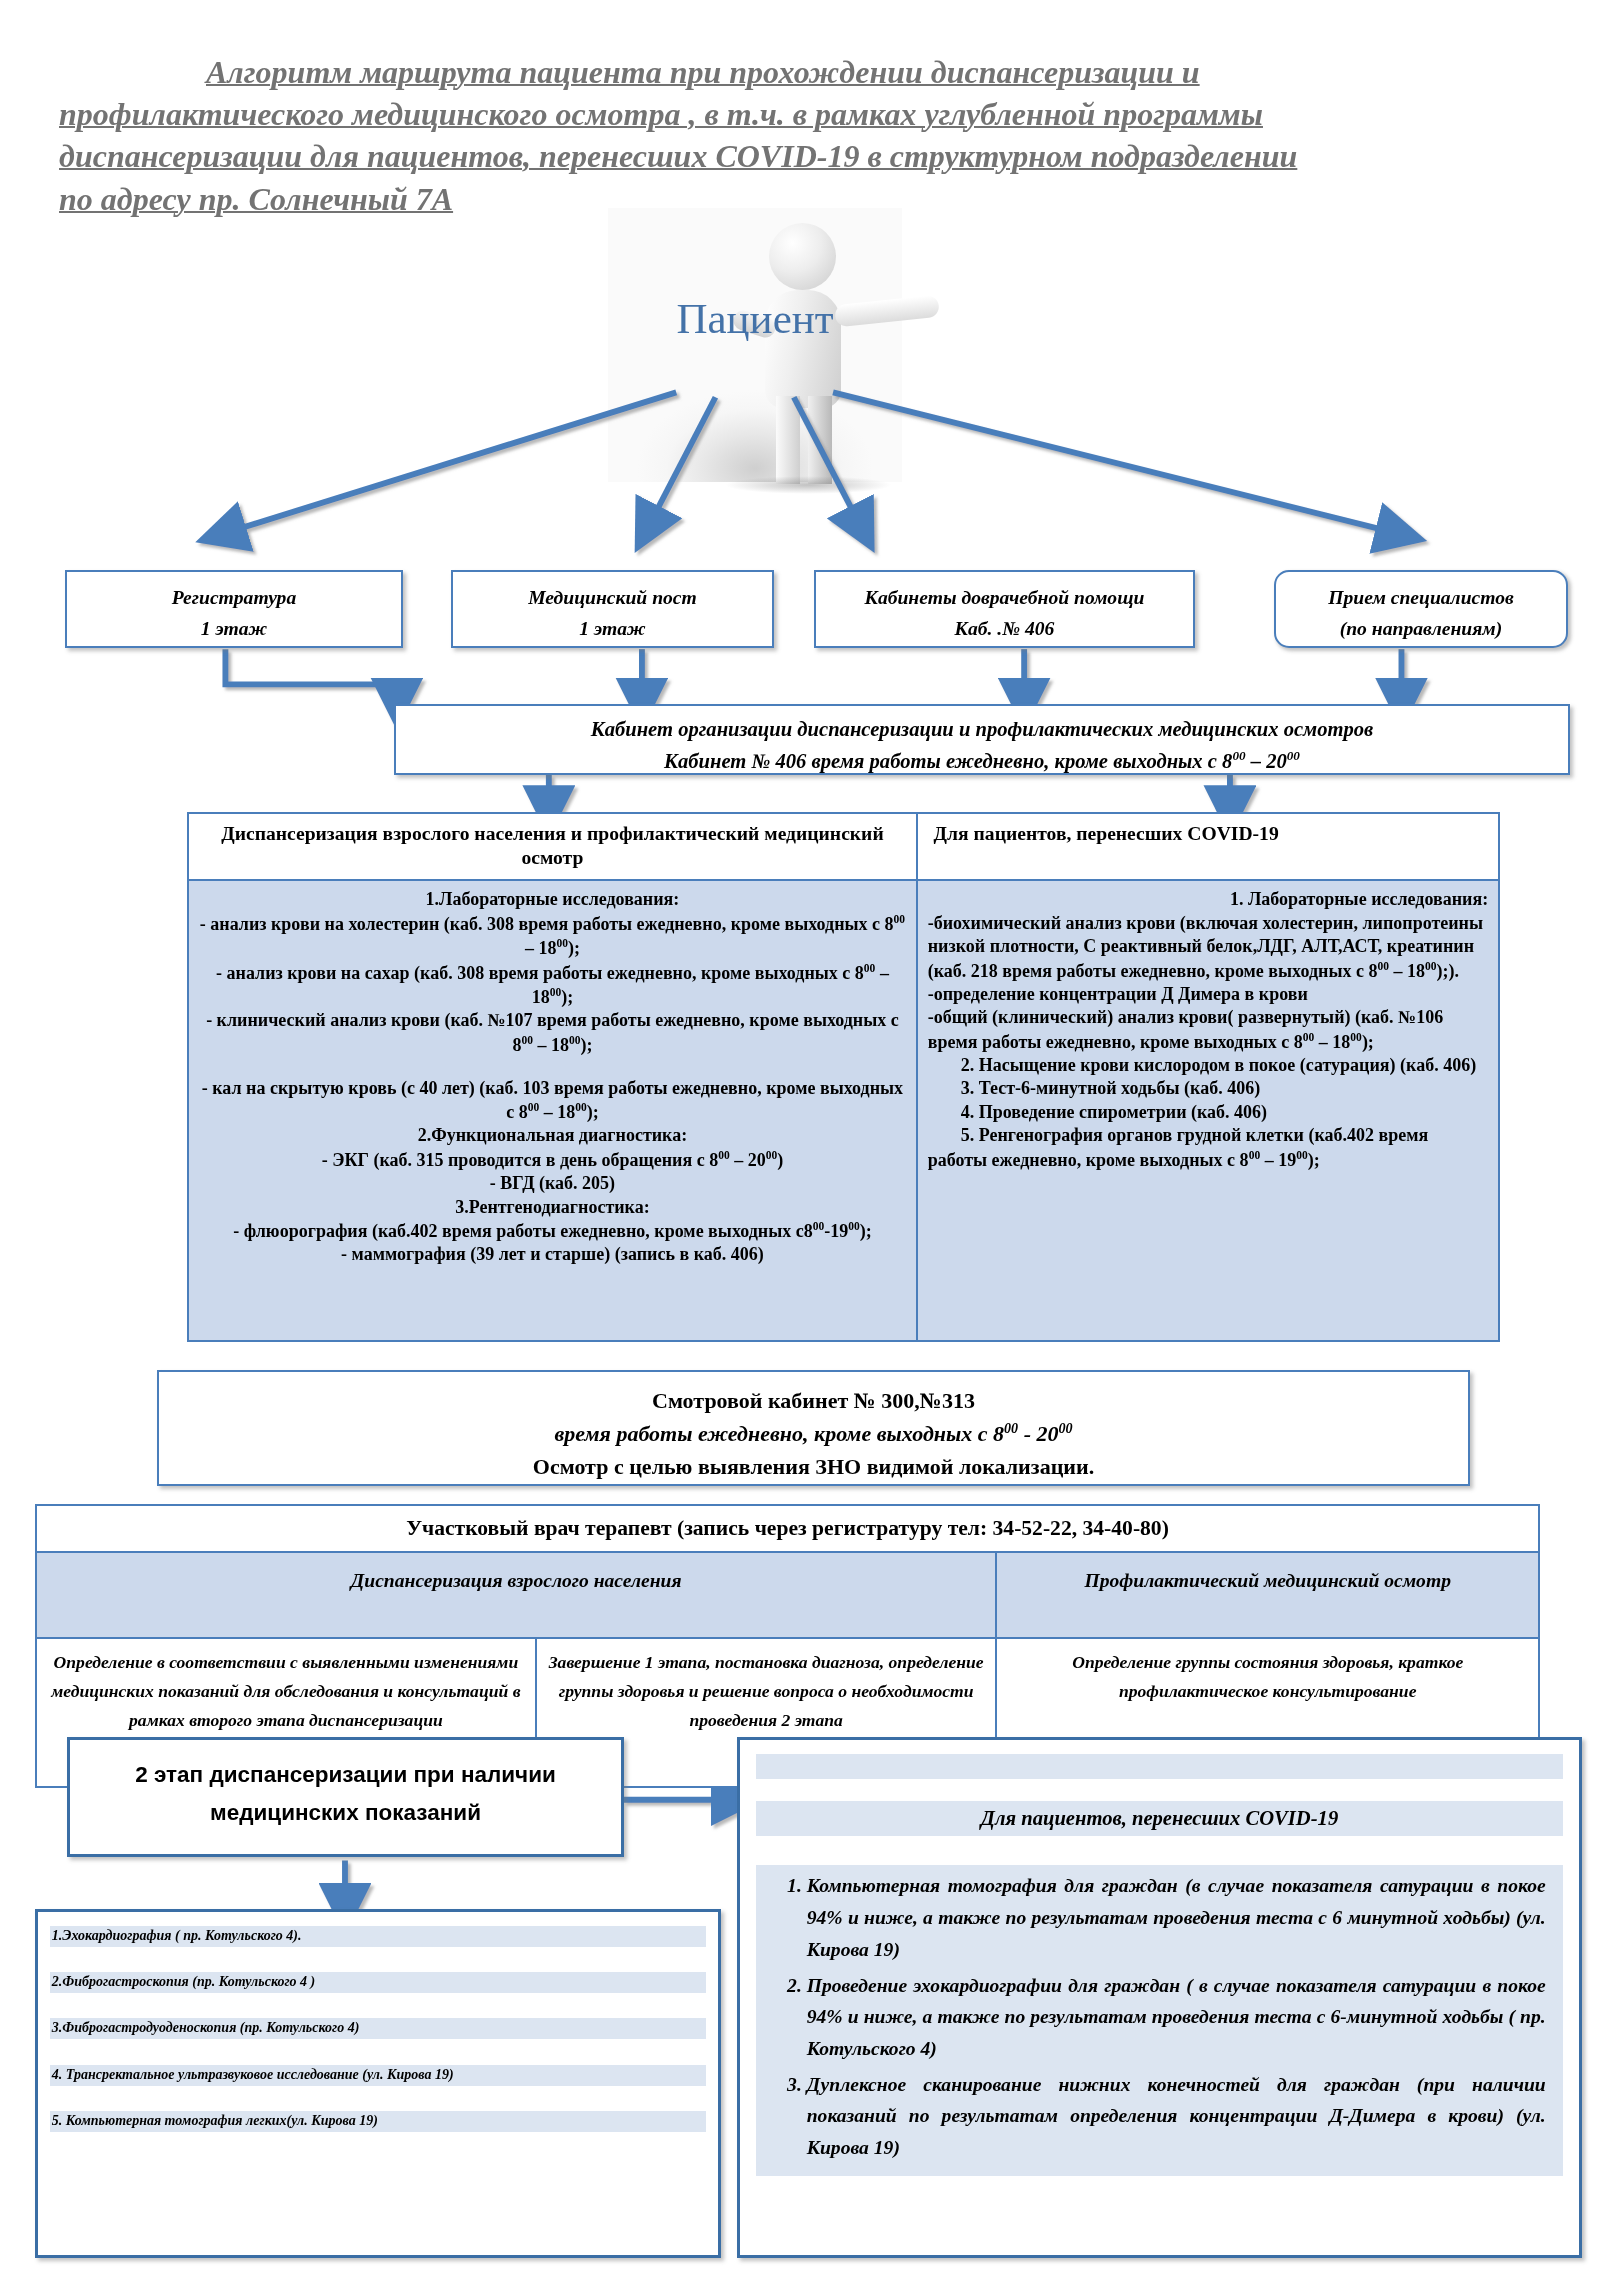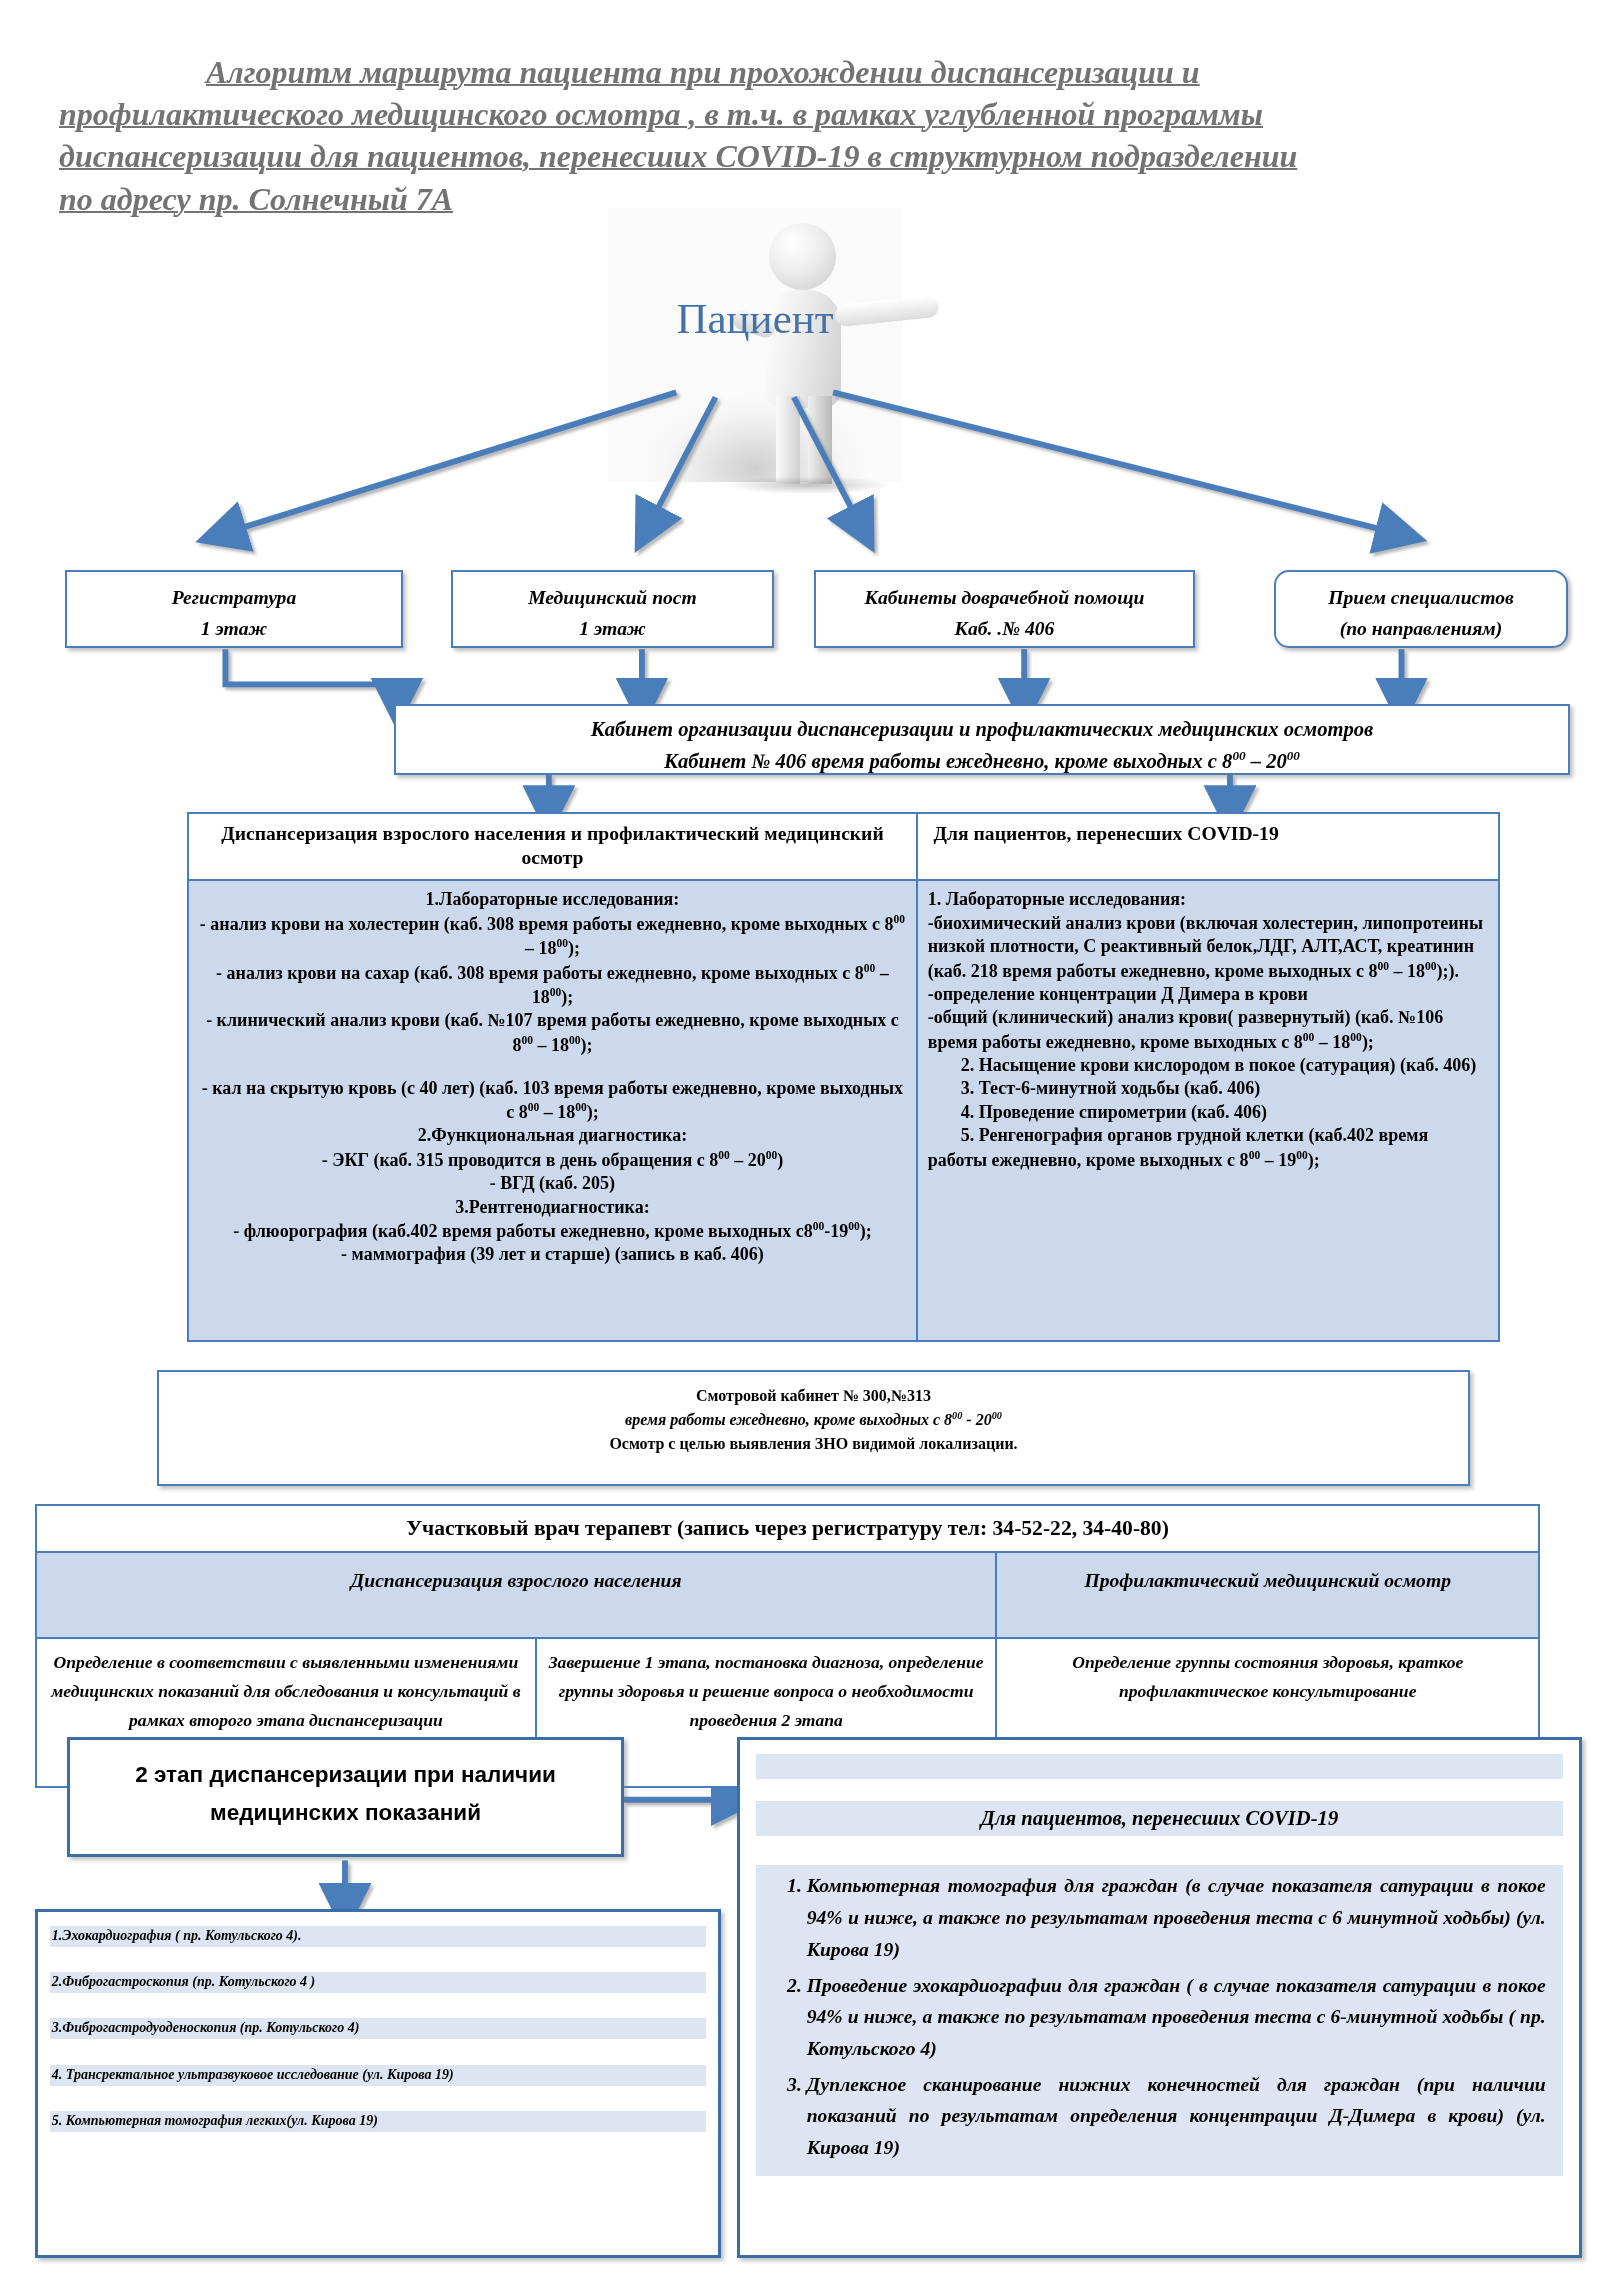--- a/index.html
+++ b/index.html
@@ -116,21 +116,21 @@
     font-size:18px;
     line-height:1.3;
     padding:7.8px 9.8px 9.8px 9.8px;
   }
   .body-cell.c { text-align:center; }
   .body-cell.l { text-align:left; }
   sup { font-size: 64%; vertical-align: super; }
 
   
   .smotr {
-    font-size: 16px; line-height:1.5; padding: 11.8px 9.8px 13.7px 9.8px;
+    font-size: 22px; line-height:1.5; padding: 11.8px 9.8px 13.7px 9.8px;
     text-align:center;
   }
   .smotr .l1 { font-weight:bold; }
   .smotr .l2 { font-weight:bold; font-style:italic; }
   .smotr .l3 { font-weight:bold; }
 
   
   .ther-hdr {
     background:#ffffff; text-align:center; font-weight:bold; font-size:21.6px;
     padding:9.8px;
@@ -286,21 +286,21 @@
         <div style="height:19.6px"></div>
         <div>- кал на скрытую кровь (с 40 лет) (каб. 103 время работы ежедневно, кроме выходных с 8<sup>00</sup> – 18<sup>00</sup>);</div>
         <div>2.Функциональная диагностика:</div>
         <div>- ЭКГ (каб. 315 проводится в день обращения с 8<sup>00</sup> – 20<sup>00</sup>)</div>
         <div>- ВГД (каб. 205)</div>
         <div>3.Рентгенодиагностика:</div>
         <div>- флюорография (каб.402 время работы ежедневно, кроме выходных с8<sup>00</sup>-19<sup>00</sup>);</div>
         <div>- маммография (39 лет и старше) (запись в каб. 406)</div>
       </td>
       <td class="body-cell l">
-        <div style="text-align:left">1. Лабораторные исследования:</div>
+        <div style="text-align:right">1. Лабораторные исследования:</div>
         <div><b>-</b>биохимический анализ крови (включая холестерин, липопротеины низкой плотности, С реактивный белок,ЛДГ, АЛТ,АСТ, креатинин (каб. 218 время работы ежедневно, кроме выходных с 8<sup>00</sup> – 18<sup>00</sup>);).</div>
         <div>-определение концентрации Д Димера в крови</div>
         <div>-общий (клинический) анализ крови( развернутый) (каб. №106 время работы ежедневно, кроме выходных с 8<sup>00</sup> – 18<sup>00</sup>);</div>
         <div><span style="padding-left:33px">2. Насыщение крови кислородом в покое</span> (сатурация) (каб. 406)</div>
         <div style="padding-left:33px">3. Тест-6-минутной ходьбы (каб. 406)</div>
         <div style="padding-left:33px">4. Проведение спирометрии (каб. 406)</div>
         <div><span style="padding-left:33px">5. Ренгенография органов грудной клетки (каб.402</span> время работы ежедневно, кроме выходных с 8<sup>00</sup> – 19<sup>00</sup>);</div>
       </td>
     </tr>
   </tbody>

